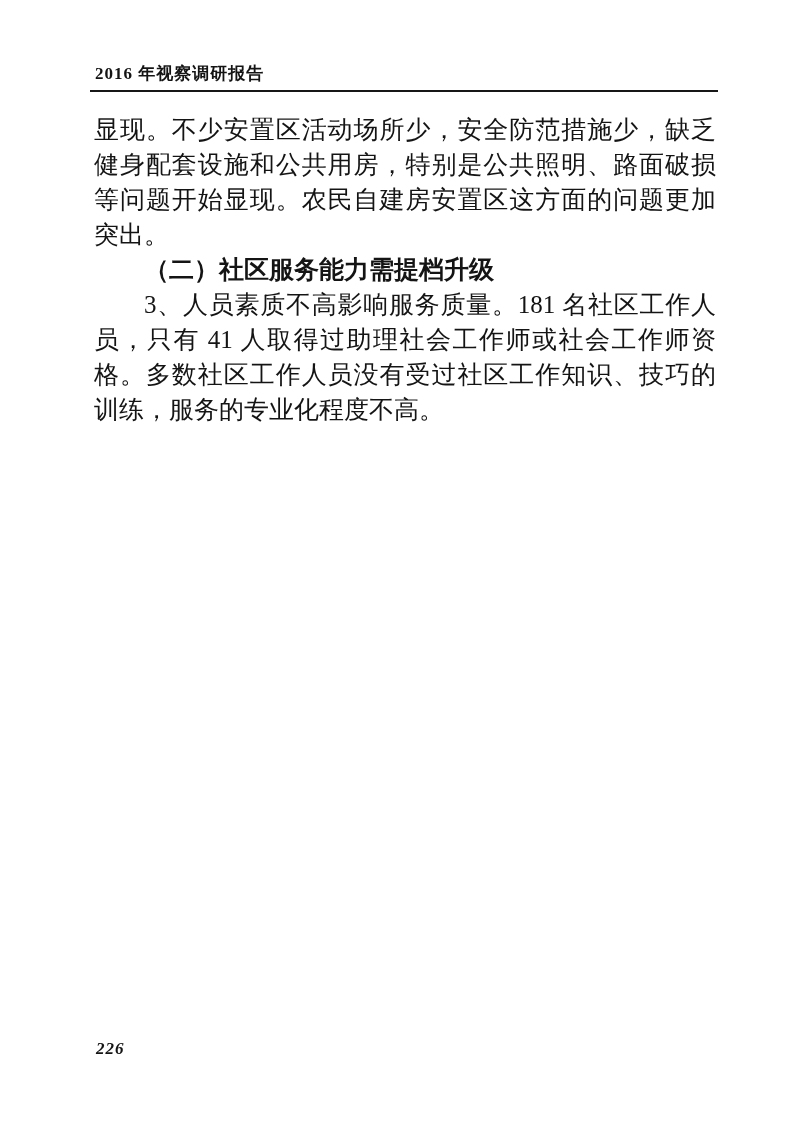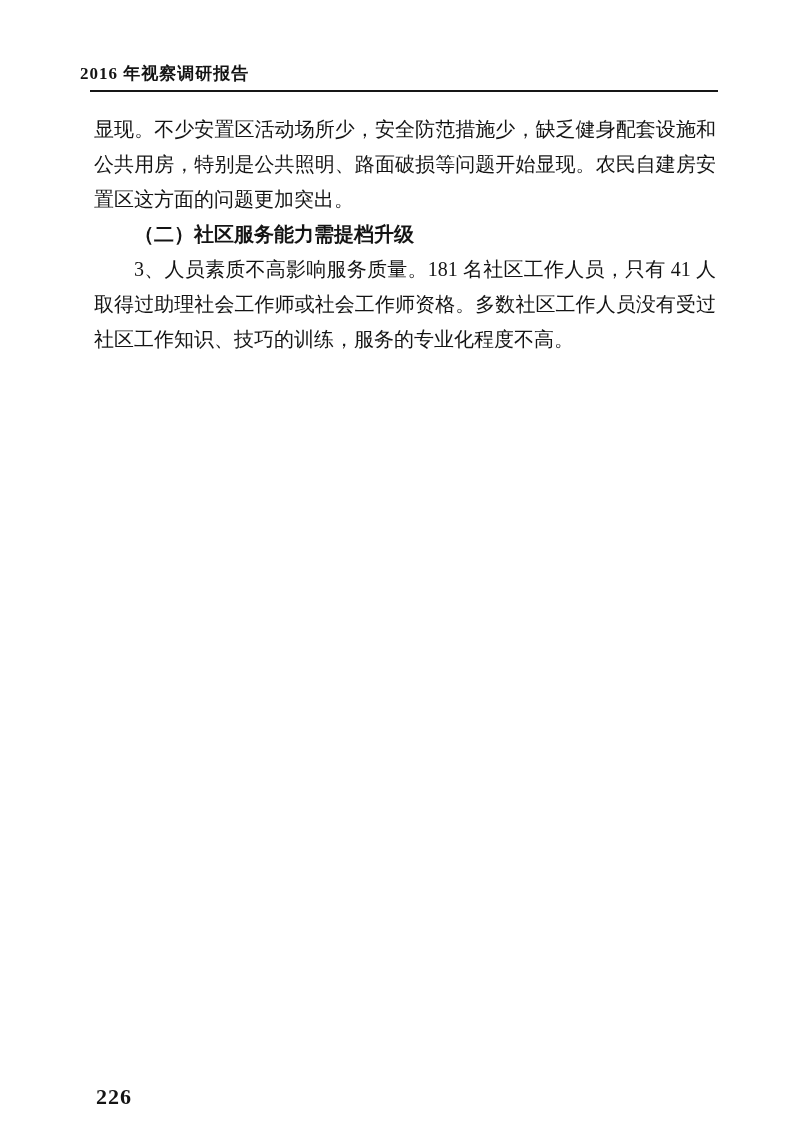--- a/index.html
+++ b/index.html
@@ -15,63 +15,64 @@
     font-family: "Liberation Serif", "DejaVu Serif", serif;
     color: #141414;
   }
   .sheet {
     position: absolute;
     inset: 0;
     background: #ffffff;
   }
   .header-title {
     position: absolute;
-    left: 80px;
+    left: 95px;
     top: 62px;
     font-size: 17px;
     font-weight: bold;
     letter-spacing: 1px;
     white-space: nowrap;
   }
   .header-rule {
     position: absolute;
     left: 90px;
     top: 90px;
     width: 628px;
     height: 2px;
     background: #171717;
   }
   .content {
     position: absolute;
     left: 94px;
     top: 112px;
     width: 622px;
-    font-size: 20px;
+    font-size: 25px;
     line-height: 35px;
     text-align: justify;
     text-justify: inter-character;
     word-break: break-all;
   }
   .para {
     margin: 0;
     padding: 0;
   }
   .indent {
     text-indent: 2em;
   }
   .heading {
     font-weight: bold;
     text-indent: 2em;
   }
   .page-number {
     position: absolute;
     left: 96px;
-    top: 1084px;
-    font-size: 22px;
+    top: 1039px;
+    font-size: 17px;
     font-weight: bold;
+    font-style: italic;
     letter-spacing: 1px;
   }
 </style>
 </head>
 <body>
 
 <div class="sheet">
   <div class="header-title">2016 年视察调研报告</div>
   <div class="header-rule"></div>
   <div class="content">

